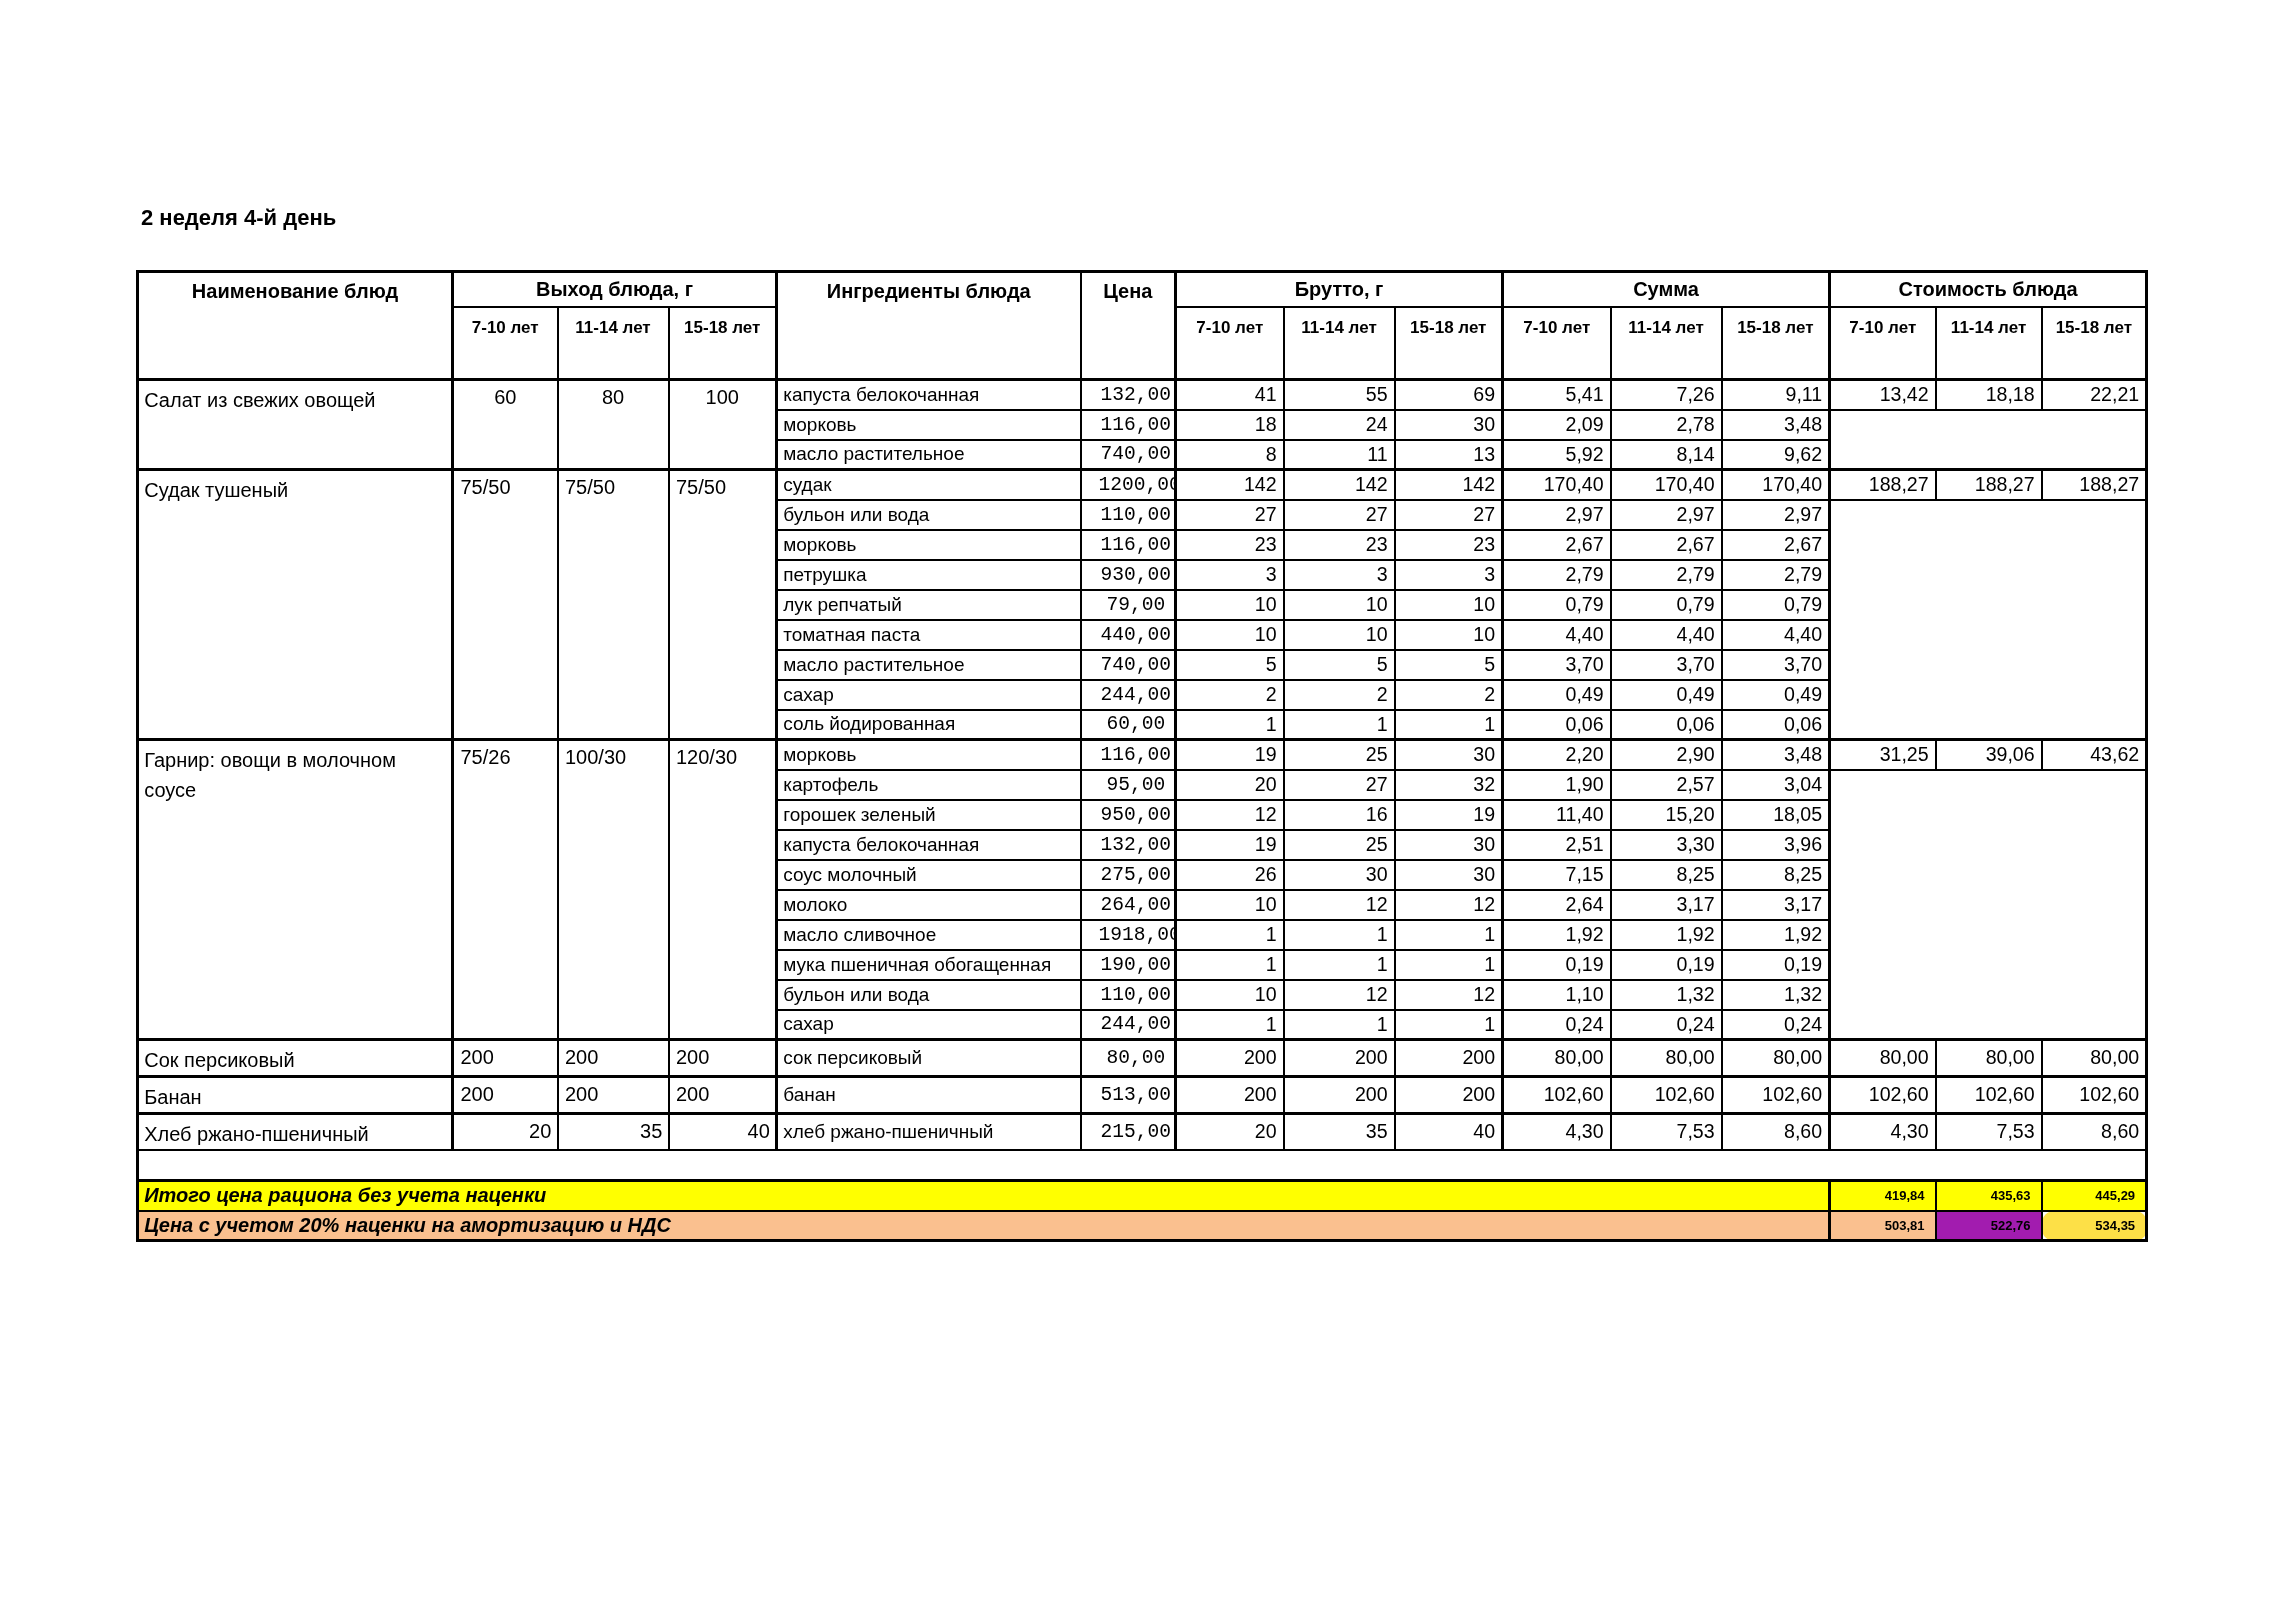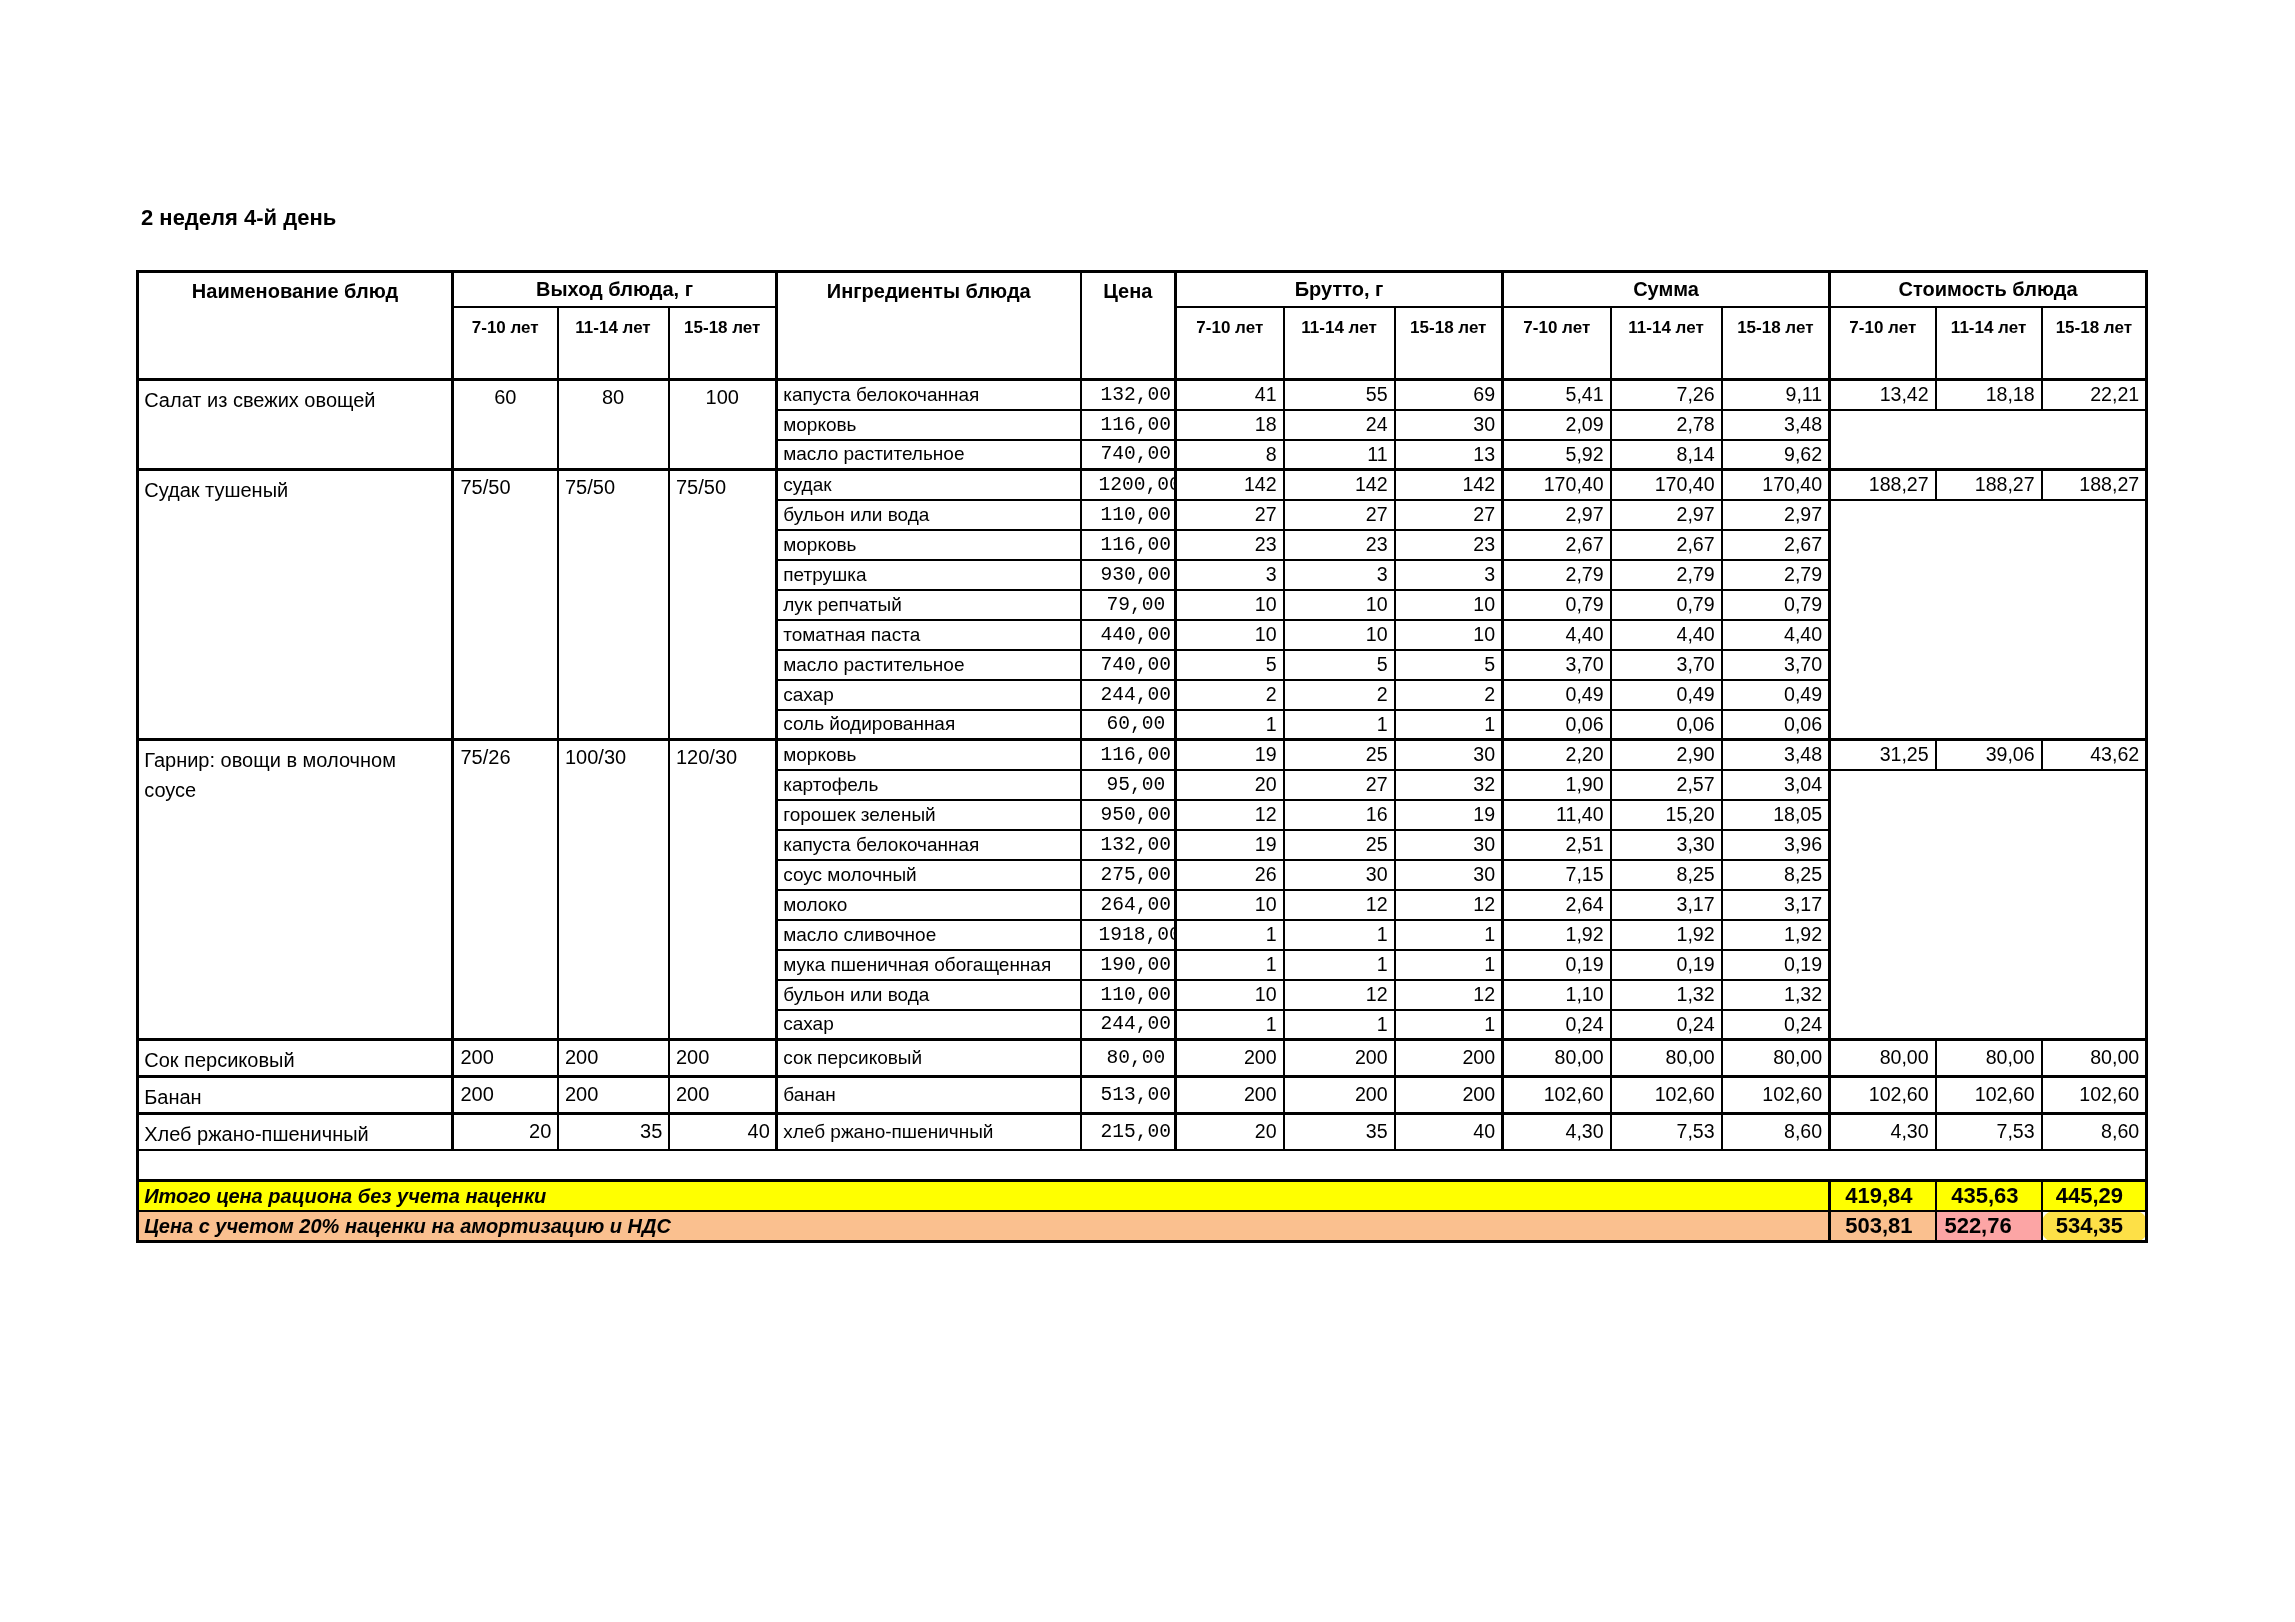--- a/index.html
+++ b/index.html
@@ -102,24 +102,24 @@
   tr.total-1 > td { border-bottom-width: 3.9px; }
   td.tlabel {
     font-size: 20px;
     font-style: italic;
     text-align: left;
     vertical-align: middle;
     padding-left: 5.2px;
     white-space: nowrap;
   }
   td.tval {
-    font-size: 22px;
+    font-size: 13px;
     text-align: right;
     vertical-align: middle;
-    padding-right: 22px;
+    padding-right: 10px;
   }
 </style>
 </head>
 <body>
 
 <div class="doc-title">2 неделя 4-й день</div>
 
 <table class="menu">
   <colgroup>
     <col style="width:315px">
@@ -464,18 +464,18 @@
       </tr>
       <tr class="total total-0">
         <td class="tlabel gR" colspan="12" style="background: rgb(255, 255, 0);">Итого цена рациона без учета наценки</td>
         <td class="tval" style="background: rgb(255, 255, 0);">419,84</td>
         <td class="tval" style="background: rgb(255, 255, 0);">435,63</td>
         <td class="tval" style="background: rgb(255, 255, 0);">445,29</td>
       </tr>
       <tr class="total total-1">
         <td class="tlabel gR" colspan="12" style="background: rgb(250, 192, 143); margin-top: 20px;">Цена с учетом 20% наценки на амортизацию и НДС</td>
         <td class="tval" style="background: rgb(250, 192, 143);">503,81</td>
-        <td class="tval" style="background: #fca5a5; text-align: center;">522,76</td>
+        <td class="tval" style="background: #a21caf;">522,76</td>
         <td class="tval" style="background: #fde047; border-radius: 12px;">534,35</td>
       </tr>
     </tbody>
 </table>
 
 
 </body></html>

